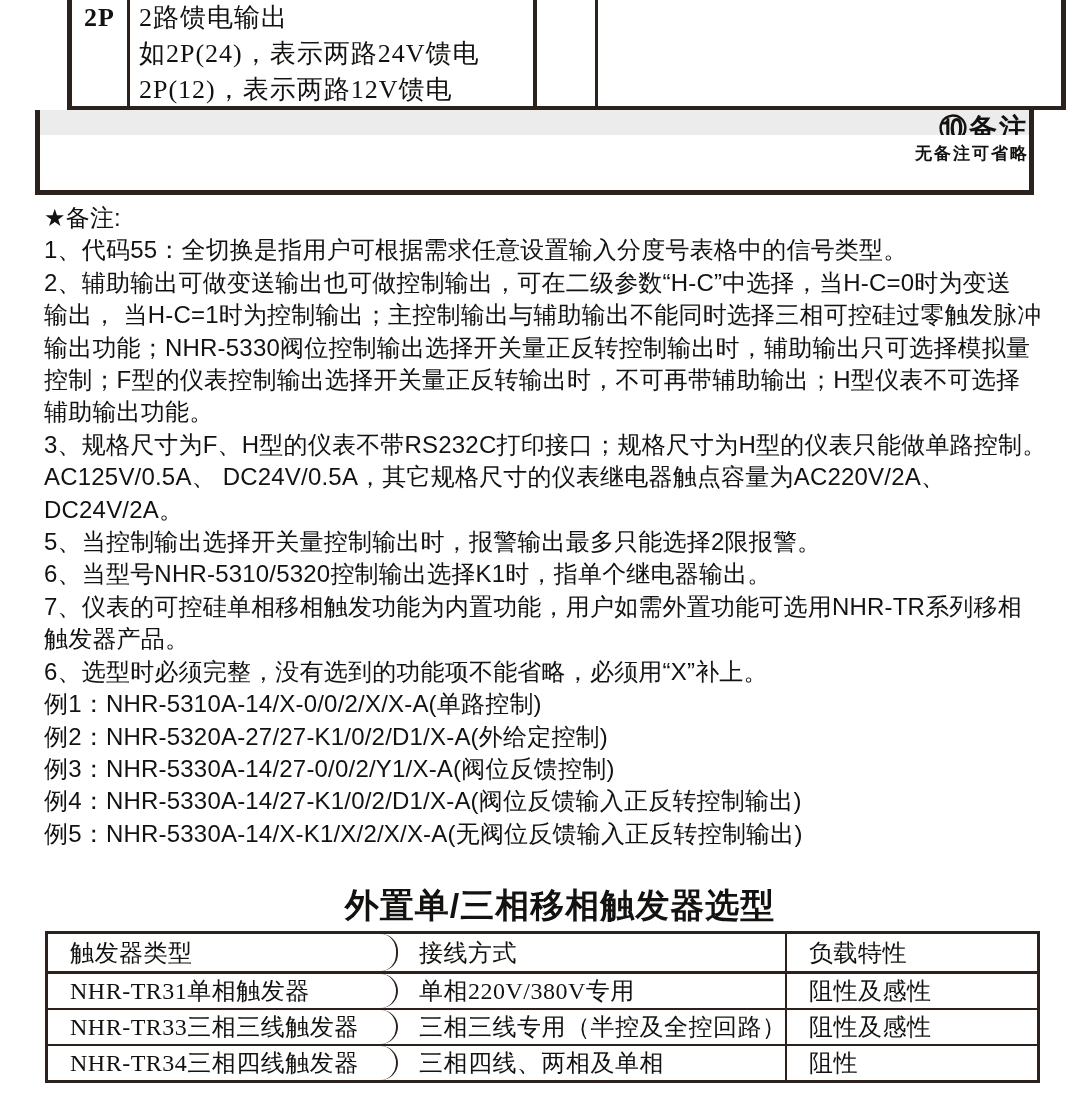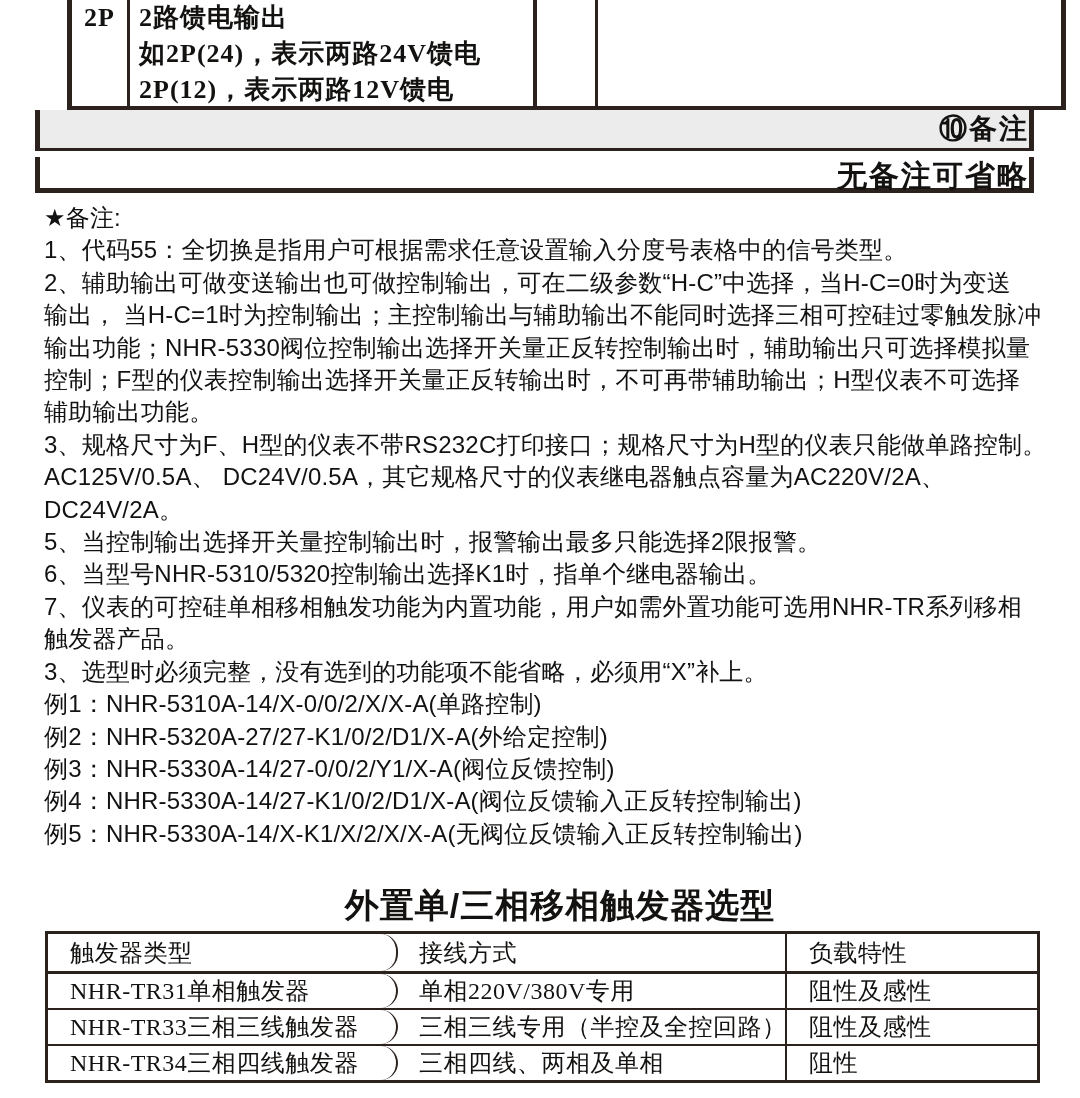--- a/index.html
+++ b/index.html
@@ -25,41 +25,41 @@
     margin-left:32px;
   }
   .tt-cell{box-sizing:border-box;height:100%;}
   .tt-code{
     flex:0 0 58px;border-right:3px solid var(--line);
     font-weight:700;font-size:26px;line-height:36px;text-align:center;
     letter-spacing:1px;
   }
   .tt-desc{
     flex:0 0 407px;border-right:4px solid var(--line);
-    font-weight:700;font-size:26px;line-height:36px;padding-left:9px;
+    font-weight:400;font-size:26px;line-height:36px;padding-left:9px;
     letter-spacing:1px;white-space:nowrap;overflow:hidden;
   }
   .tt-narrow{flex:0 0 61px;border-right:3px solid var(--line);}
   .tt-rest{flex:1 1 auto;}
 
   
   .band{
     position:absolute;left:35px;width:999px;box-sizing:border-box;
     border-left:5px solid var(--line);border-right:5px solid var(--line);
     font-weight:700;white-space:nowrap;text-align:right;
   }
   .band-head{
     top:110px;height:41px;background:var(--band_bg,#ececec);
     border-bottom:3px solid var(--line);
     font-size:28px;line-height:37px;padding-left:8px;letter-spacing:2px;
   }
   .band-value{
-    top:157px;height:36px;background:#fff;
+    top:135px;height:60px;background:#fff;
     border-bottom:5px solid var(--line);
-    font-size:30px;line-height:38px;padding-left:13px;letter-spacing:2px;
+    font-size:17px;line-height:38px;padding-left:13px;letter-spacing:2px;
   }
 
   
   .notes{
     position:absolute;left:44px;top:202px;width:1000px;
     font-size:24px;line-height:32.4px;color:#121212;
     letter-spacing:0.2px;
   }
   .note-line{white-space:nowrap;}
 
@@ -115,21 +115,21 @@
     <div class="note-line">输出功能；NHR-5330阀位控制输出选择开关量正反转控制输出时，辅助输出只可选择模拟量</div>
     <div class="note-line">控制；F型的仪表控制输出选择开关量正反转输出时，不可再带辅助输出；H型仪表不可选择</div>
     <div class="note-line">辅助输出功能。</div>
     <div class="note-line">3、规格尺寸为F、H型的仪表不带RS232C打印接口；规格尺寸为H型的仪表只能做单路控制。</div>
     <div class="note-line">AC125V/0.5A、 DC24V/0.5A，其它规格尺寸的仪表继电器触点容量为AC220V/2A、</div>
     <div class="note-line">DC24V/2A。</div>
     <div class="note-line">5、当控制输出选择开关量控制输出时，报警输出最多只能选择2限报警。</div>
     <div class="note-line">6、当型号NHR-5310/5320控制输出选择K1时，指单个继电器输出。</div>
     <div class="note-line">7、仪表的可控硅单相移相触发功能为内置功能，用户如需外置功能可选用NHR-TR系列移相</div>
     <div class="note-line">触发器产品。</div>
-    <div class="note-line">3、选型时必须完整，没有选到的功能项不能省略，必须用“X”补上。</div>
+    <div class="note-line">6、选型时必须完整，没有选到的功能项不能省略，必须用“X”补上。</div>
     <div class="note-line">例1：NHR-5310A-14/X-0/0/2/X/X-A(单路控制)</div>
     <div class="note-line">例2：NHR-5320A-27/27-K1/0/2/D1/X-A(外给定控制)</div>
     <div class="note-line">例3：NHR-5330A-14/27-0/0/2/Y1/X-A(阀位反馈控制)</div>
     <div class="note-line">例4：NHR-5330A-14/27-K1/0/2/D1/X-A(阀位反馈输入正反转控制输出)</div>
     <div class="note-line">例5：NHR-5330A-14/X-K1/X/2/X/X-A(无阀位反馈输入正反转控制输出)</div>
   </div>
 
   <div class="sec-title sans">外置单/三相移相触发器选型</div>
 
   <div class="btable">

